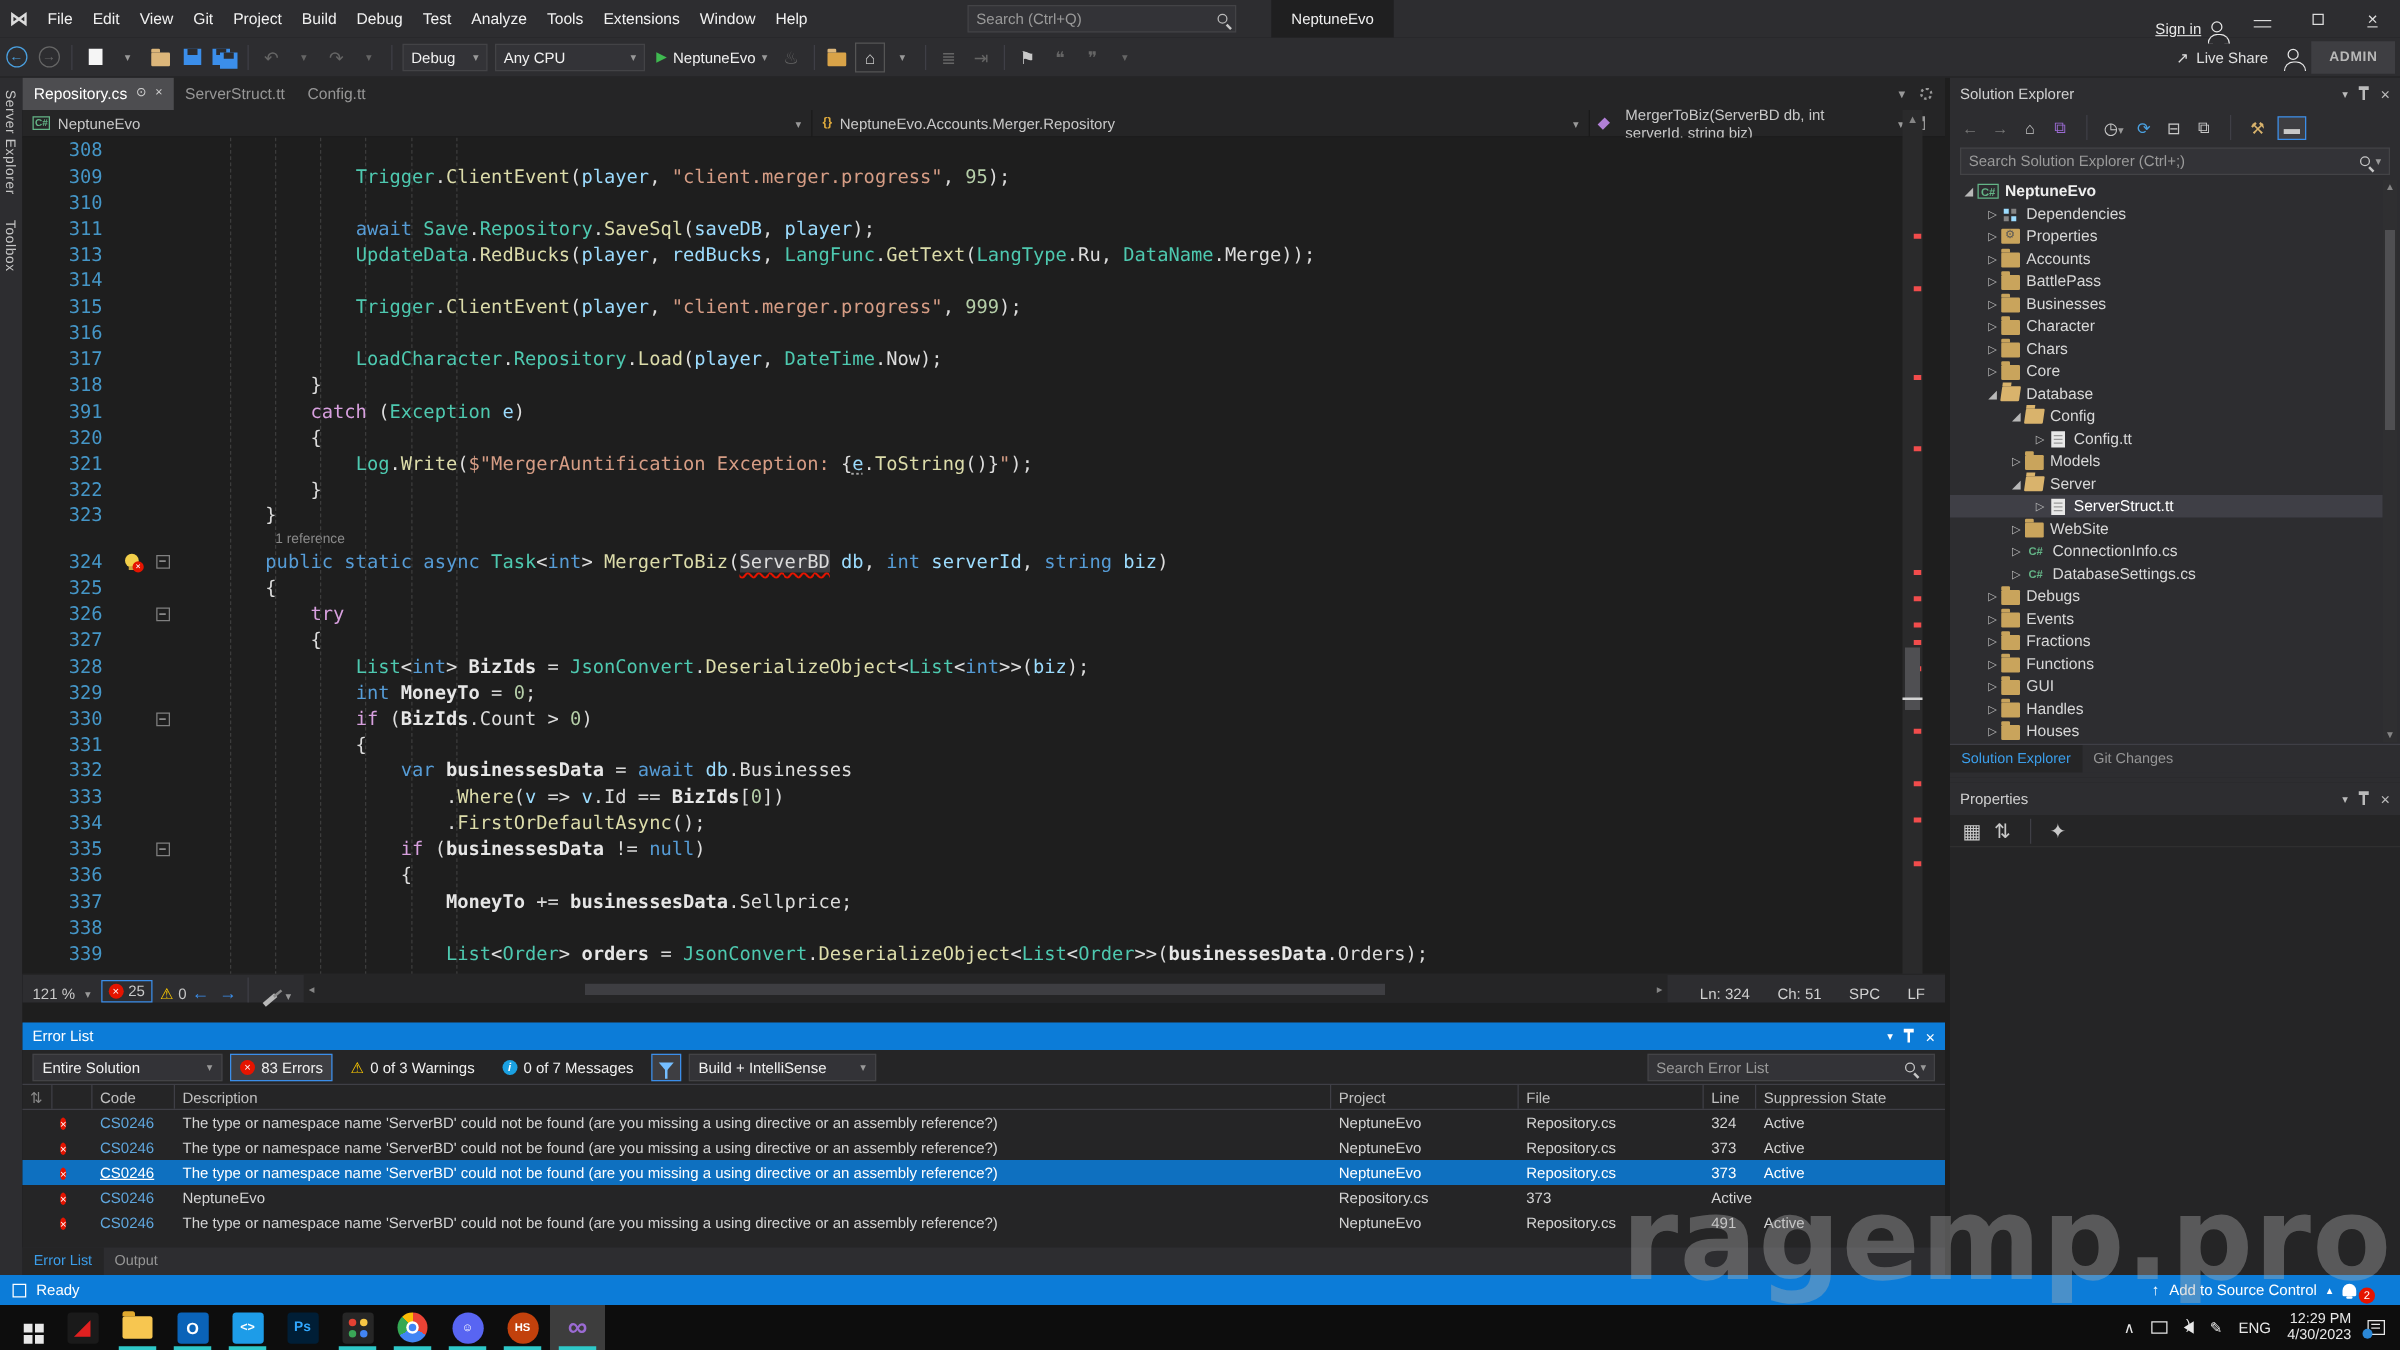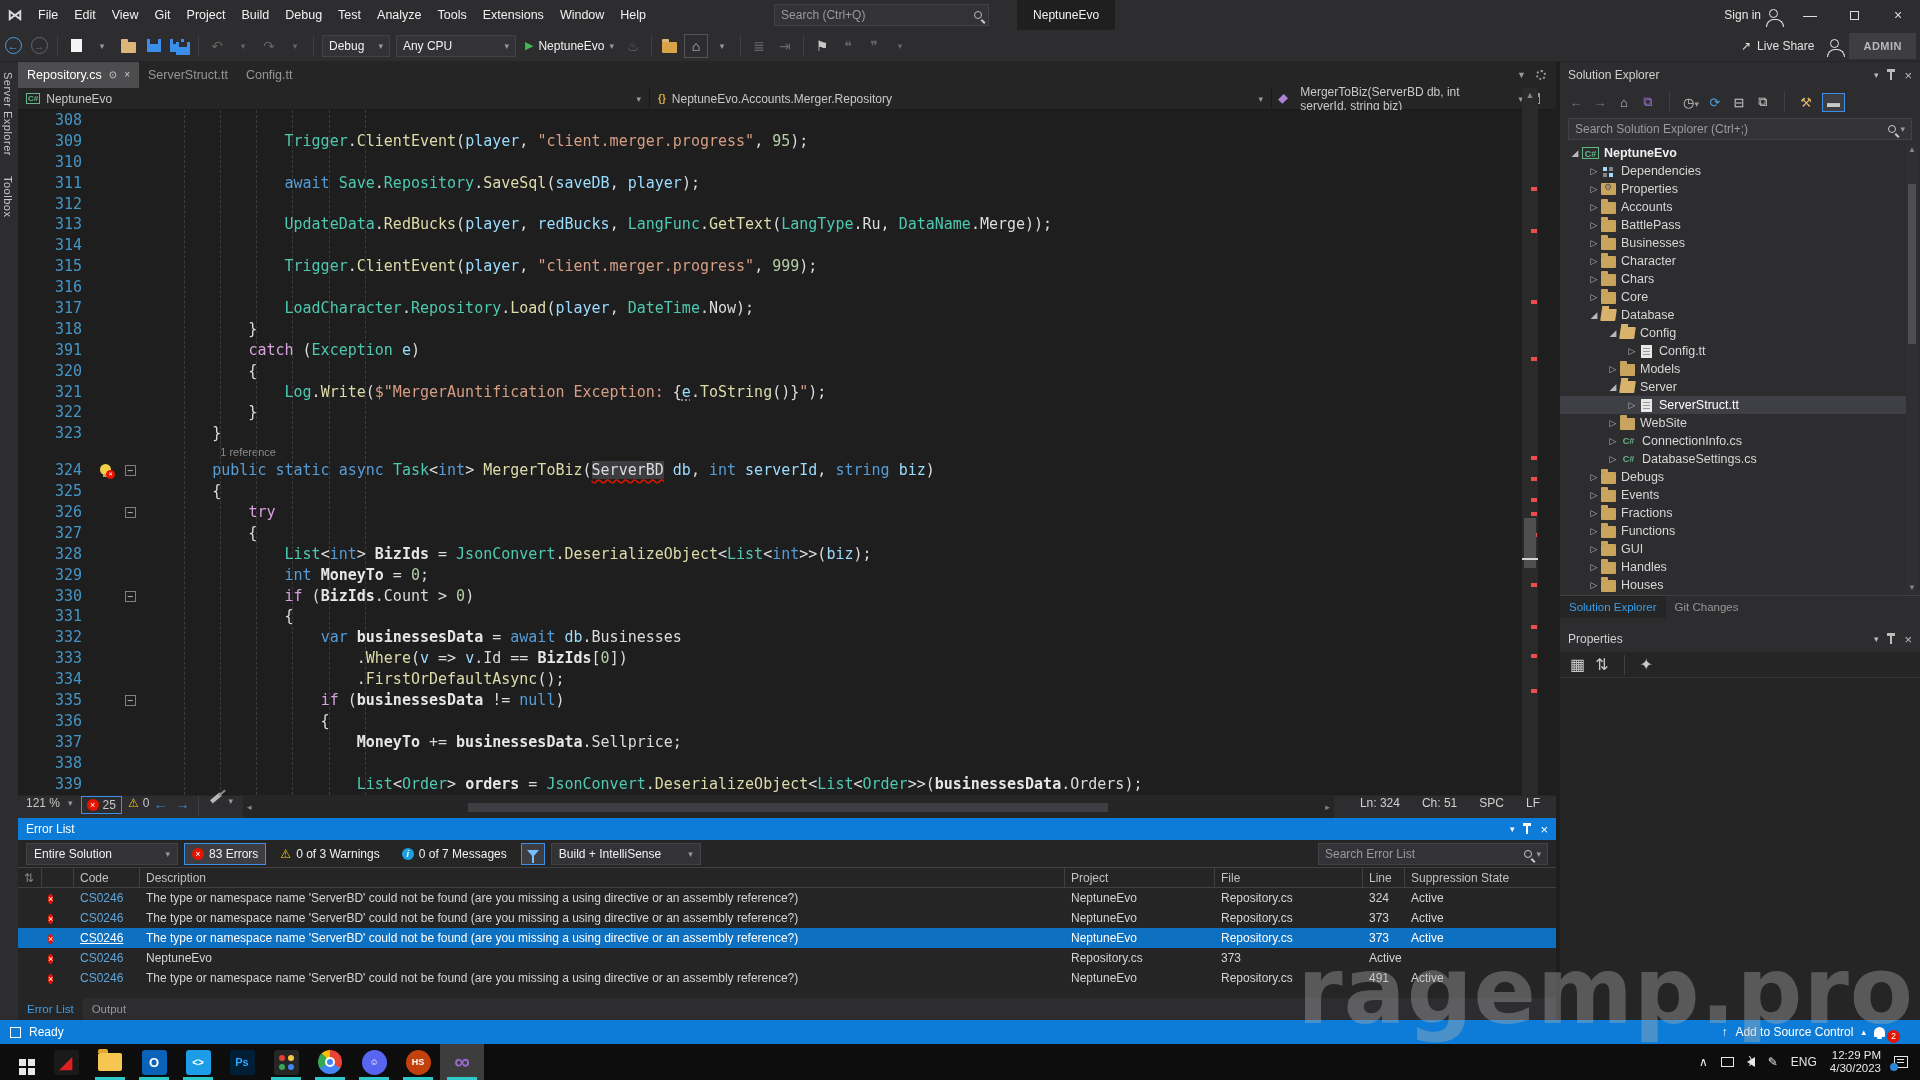--- a/index.html
+++ b/index.html
@@ -4,21 +4,21 @@
 <style>
   *{margin:0;padding:0;box-sizing:border-box;}
   html,body{width:1920px;height:1080px;overflow:hidden;background:#1e1e1e;font-family:"Liberation Sans",sans-serif;color:#ccc;}
   
   #titlebar{position:absolute;left:0;top:0;width:1920px;height:30px;background:#2d2d30;display:flex;align-items:center;z-index:5;}
   #vs-logo{width:30px;text-align:center;color:#dcdcdc;font-size:15px;font-weight:bold;}
   .menu-item{padding:0 8px;font-size:12.5px;color:#f1f1f1;height:30px;line-height:30px;cursor:default;}
   #qsearch{margin-left:120px;width:215px;height:22px;background:#333337;border:1px solid #434346;color:#9a9a9a;font-size:12px;display:flex;align-items:center;padding:0 6px;}
   #qsearch .ph{flex:1;}
   #sol-badge{margin-left:28px;background:#1f1f20;color:#f1f1f1;font-size:12px;height:30px;line-height:30px;padding:0 16px;}
-  #tb-right{margin-left:auto;display:flex;align-items:center;height:30px;}
+  #tb-right{margin-left:auto;display:flex;align-items:flex-end;height:30px;text-decoration:underline;}
   #signin{font-size:12px;color:#e8e8e8;margin-right:6px;}
   .person{width:9px;height:9px;border:1.5px solid #e8e8e8;border-radius:50%;position:relative;margin:0 10px 4px 2px;}
   .person:after{content:"";position:absolute;left:-4px;top:9px;width:16px;height:7px;border:1.5px solid #e8e8e8;border-bottom:none;border-radius:8px 8px 0 0;}
   .winbtn{width:44px;height:30px;text-align:center;line-height:30px;color:#ddd;font-size:14px;}
   #maxbtn span{display:inline-block;width:9px;height:9px;border:1px solid #ddd;}
   
   #toolbar{position:absolute;left:0;top:30px;width:1920px;height:32px;background:#2d2d30;display:flex;align-items:center;border-bottom:1px solid #252526;z-index:4;}
   .tbi{height:24px;min-width:24px;display:flex;align-items:center;justify-content:center;font-size:14px;color:#c8c8c8;margin:0 1px;}
   .tbi.dis{color:#656565;}
   .circ{width:17px;height:17px;border-radius:50%;border:1.5px solid #4aa0e0;color:#4aa0e0;font-size:11px;display:flex;align-items:center;justify-content:center;}
@@ -75,21 +75,21 @@
   .bulb{position:absolute;left:4px;top:4px;width:11px;height:11px;background:#f2cf4a;border-radius:50%;}
   .bulb:after{content:"";position:absolute;left:3px;top:10px;width:5px;height:3px;background:#caa43c;}
   .bulb-badge{position:absolute;left:10px;top:10px;width:9px;height:9px;background:#e51400;border-radius:50%;color:#fff;font-size:7px;line-height:9px;text-align:center;z-index:3;}
   
   #vscroll{position:absolute;left:1504px;top:26px;width:16px;height:707px;background:#2a2a2b;}
   #vscroll .arr{width:16px;height:14px;color:#858585;font-size:9px;text-align:center;line-height:14px;}
   .smark{position:absolute;right:1px;width:6px;height:4px;background:#f14c4c;}
   #vthumb{position:absolute;left:2px;width:12px;background:#4f4f52;}
   #vcaret{position:absolute;left:0;width:16px;height:2px;background:#d4d4d4;}
   
-  #edstatus{position:absolute;left:0;top:733px;width:100%;height:23px;background:#2d2d30;display:flex;align-items:flex-start;font-size:12px;color:#c8c8c8;border-top:1px solid #252526;}
+  #edstatus{position:absolute;left:0;top:717px;width:100%;height:23px;background:#2d2d30;display:flex;align-items:flex-end;font-size:12px;color:#c8c8c8;border-top:1px solid #252526;}
   .es-zoom{display:flex;align-items:center;gap:8px;padding:0 8px;}
   .chip{display:flex;align-items:center;gap:4px;border:1px solid #3b8eea;padding:0 5px;height:18px;}
   .errdot{width:12px;height:12px;border-radius:50%;background:#e51400;color:#fff;font-size:9px;line-height:12px;text-align:center;flex:none;}
   .warn-tri{color:#fc0;font-size:12px;}
   .nav-arrow{color:#3b8eea;font-size:14px;margin:0 4px;}
   .broom{width:12px;height:4px;background:#b8b8b8;transform:rotate(-40deg);position:relative;margin:0 6px;}
   .broom:after{content:"";position:absolute;left:10px;top:1px;width:8px;height:2px;background:#8a8a8a;}
   #hscroll{flex:1;height:100%;background:#252526;margin:0 10px;display:flex;align-items:center;justify-content:space-between;color:#858585;font-size:9px;padding:0 4px;}
   #hthumb{width:640px;height:9px;background:#3e3e42;}
   .es-right{display:flex;gap:22px;padding:0 16px;color:#d0d0d0;}
@@ -349,21 +349,20 @@
       <div class="guide" style="left: 166.12px;"></div>
       <div class="guide" style="left: 202.24px;"></div>
       <div class="guide" style="left: 238.36px;"></div>
       <div class="guide" style="left: 274.48px;"></div>
       <div class="guide" style="left: 310.6px;"></div>
       <div class="guide" style="left: 346.72px;"></div>
       <div class="code-row"><span class="gut">308</span><span class="mrg"></span><span class="fld"></span><span class="ctext"></span></div>
       <div class="code-row"><span class="gut">309</span><span class="mrg"></span><span class="fld"></span><span class="ctext"><span class="tok-d">                </span><span class="tok-t">Trigger</span><span class="tok-d">.</span><span class="tok-m">ClientEvent</span><span class="tok-d">(</span><span class="tok-p">player</span><span class="tok-d">, </span><span class="tok-s">"client.merger.progress"</span><span class="tok-d">, </span><span class="tok-n">95</span><span class="tok-d">);</span></span></div>
       <div class="code-row"><span class="gut">310</span><span class="mrg"></span><span class="fld"></span><span class="ctext"></span></div>
       <div class="code-row"><span class="gut">311</span><span class="mrg"></span><span class="fld"></span><span class="ctext"><span class="tok-d">                </span><span class="tok-k">await</span><span class="tok-d"> </span><span class="tok-t">Save</span><span class="tok-d">.</span><span class="tok-t">Repository</span><span class="tok-d">.</span><span class="tok-m">SaveSql</span><span class="tok-d">(</span><span class="tok-p">saveDB</span><span class="tok-d">, </span><span class="tok-p">player</span><span class="tok-d">);</span></span></div>
-      <div class="code-row"><span class="gut">312</span><span class="mrg"></span><span class="fld"></span><span class="ctext"></span></div>
       <div class="code-row"><span class="gut">313</span><span class="mrg"></span><span class="fld"></span><span class="ctext"><span class="tok-d">                </span><span class="tok-t">UpdateData</span><span class="tok-d">.</span><span class="tok-m">RedBucks</span><span class="tok-d">(</span><span class="tok-p">player</span><span class="tok-d">, </span><span class="tok-p">redBucks</span><span class="tok-d">, </span><span class="tok-t">LangFunc</span><span class="tok-d">.</span><span class="tok-m">GetText</span><span class="tok-d">(</span><span class="tok-t">LangType</span><span class="tok-d">.Ru, </span><span class="tok-t">DataName</span><span class="tok-d">.Merge));</span></span></div>
       <div class="code-row"><span class="gut">314</span><span class="mrg"></span><span class="fld"></span><span class="ctext"></span></div>
       <div class="code-row"><span class="gut">315</span><span class="mrg"></span><span class="fld"></span><span class="ctext"><span class="tok-d">                </span><span class="tok-t">Trigger</span><span class="tok-d">.</span><span class="tok-m">ClientEvent</span><span class="tok-d">(</span><span class="tok-p">player</span><span class="tok-d">, </span><span class="tok-s">"client.merger.progress"</span><span class="tok-d">, </span><span class="tok-n">999</span><span class="tok-d">);</span></span></div>
       <div class="code-row"><span class="gut">316</span><span class="mrg"></span><span class="fld"></span><span class="ctext"></span></div>
       <div class="code-row"><span class="gut">317</span><span class="mrg"></span><span class="fld"></span><span class="ctext"><span class="tok-d">                </span><span class="tok-t">LoadCharacter</span><span class="tok-d">.</span><span class="tok-t">Repository</span><span class="tok-d">.</span><span class="tok-m">Load</span><span class="tok-d">(</span><span class="tok-p">player</span><span class="tok-d">, </span><span class="tok-t">DateTime</span><span class="tok-d">.Now);</span></span></div>
       <div class="code-row"><span class="gut">318</span><span class="mrg"></span><span class="fld"></span><span class="ctext"><span class="tok-d">            }</span></span></div>
       <div class="code-row"><span class="gut">391</span><span class="mrg"></span><span class="fld"></span><span class="ctext"><span class="tok-d">            </span><span class="tok-c">catch</span><span class="tok-d"> (</span><span class="tok-t">Exception</span><span class="tok-d"> </span><span class="tok-p">e</span><span class="tok-d">)</span></span></div>
       <div class="code-row"><span class="gut">320</span><span class="mrg"></span><span class="fld"></span><span class="ctext"><span class="tok-d">            {</span></span></div>
       <div class="code-row"><span class="gut">321</span><span class="mrg"></span><span class="fld"></span><span class="ctext"><span class="tok-d">                </span><span class="tok-t">Log</span><span class="tok-d">.</span><span class="tok-m">Write</span><span class="tok-d">(</span><span class="tok-s">$"MergerAuntification Exception: </span><span class="tok-d">{</span><span class="tok-u">e</span><span class="tok-d">.</span><span class="tok-m">ToString</span><span class="tok-d">()}</span><span class="tok-s">"</span><span class="tok-d">);</span></span></div>
       <div class="code-row"><span class="gut">322</span><span class="mrg"></span><span class="fld"></span><span class="ctext"><span class="tok-d">            }</span></span></div>

